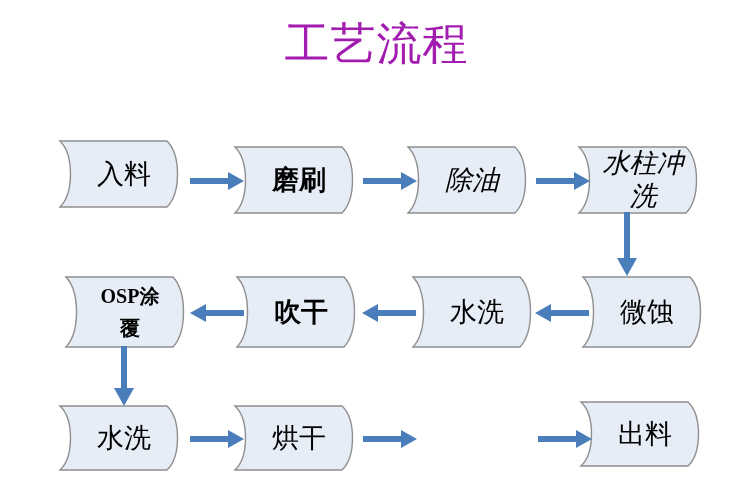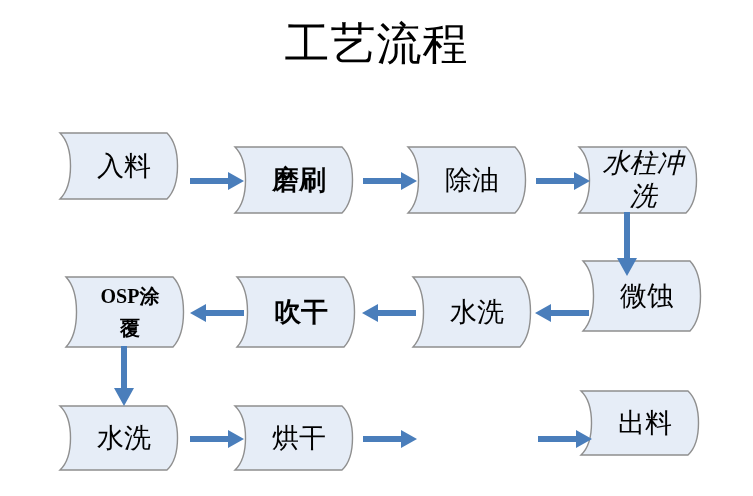--- a/index.html
+++ b/index.html
@@ -27,21 +27,21 @@
   #page-title {
     position: absolute;
     left: 0;
     top: 16px;
     width: 753px;
     text-align: center;
     font-family: "Liberation Serif", "DejaVu Serif", serif;
     font-size: 45px;
     line-height: 56px;
     letter-spacing: 1px;
-    color: #000000;
+    color: #a21caf;
     white-space: nowrap;
     user-select: none;
   }
 
   
   .node {
     position: absolute;
     box-sizing: border-box;
   }
   .node svg {
@@ -84,35 +84,35 @@
   }
   .arrow svg { display: block; }
 </style>
 </head>
 <body>
 
 <div id="canvas">
 
   <div id="page-title">工艺流程</div>
 
-  <div class="node" style="left:57px; top:131px; width:134px; height:70px;">
+  <div class="node" style="left:57px; top:139px; width:134px; height:70px;">
     <svg width="134" height="70" viewBox="0 0 134 70">
       <path d="M 3 2 L 110 2 C 124 16 124 54 110 68 L 3 68 C 17 54 17 16 3 2 Z" fill="#E6EDF7" stroke="#8F8F8F" stroke-width="1.4"></path>
     </svg>
     <div class="node-label">入料</div>
   </div>
 
   <div class="node" style="left:232px; top:145px; width:134px; height:70px;font-weight:bold;">
     <svg width="134" height="70" viewBox="0 0 134 70">
       <path d="M 3 2 L 110 2 C 124 16 124 54 110 68 L 3 68 C 17 54 17 16 3 2 Z" fill="#E6EDF7" stroke="#8F8F8F" stroke-width="1.4"></path>
     </svg>
     <div class="node-label">磨刷</div>
   </div>
 
-  <div class="node" style="left:405px; top:145px; width:134px; height:70px;">
+  <div class="node" style="left:405px; top:145px; width:134px; height:70px;font-style:italic;">
     <svg width="134" height="70" viewBox="0 0 134 70">
       <path d="M 3 2 L 110 2 C 124 16 124 54 110 68 L 3 68 C 17 54 17 16 3 2 Z" fill="#E6EDF7" stroke="#8F8F8F" stroke-width="1.4"></path>
     </svg>
     <div class="node-label">除油</div>
   </div>
 
   <div class="node two-line" style="left:576px; top:145px; width:134px; height:70px;font-style:italic;">
     <svg width="134" height="70" viewBox="0 0 134 70">
       <path d="M 3 2 L 110 2 C 124 16 124 54 110 68 L 3 68 C 17 54 17 16 3 2 Z" fill="#E6EDF7" stroke="#8F8F8F" stroke-width="1.4"></path>
     </svg>
@@ -135,21 +135,21 @@
     <div class="node-label">吹干</div>
   </div>
 
   <div class="node" style="left:410px; top:275px; width:134px; height:74px;">
     <svg width="134" height="74" viewBox="0 0 134 74">
       <path d="M 3 2 L 110 2 C 124 17 124 57 110 72 L 3 72 C 17 57 17 17 3 2 Z" fill="#E6EDF7" stroke="#8F8F8F" stroke-width="1.4"></path>
     </svg>
     <div class="node-label">水洗</div>
   </div>
 
-  <div class="node" style="left:580px; top:259px; width:134px; height:74px;">
+  <div class="node" style="left:580px; top:275px; width:134px; height:74px;">
     <svg width="134" height="74" viewBox="0 0 134 74">
       <path d="M 3 2 L 110 2 C 124 17 124 57 110 72 L 3 72 C 17 57 17 17 3 2 Z" fill="#E6EDF7" stroke="#8F8F8F" stroke-width="1.4"></path>
     </svg>
     <div class="node-label">微蚀</div>
   </div>
 
   <div class="node" style="left:57px; top:404px; width:134px; height:68px;">
     <svg width="134" height="68" viewBox="0 0 134 68">
       <path d="M 3 2 L 110 2 C 124 15 124 53 110 66 L 3 66 C 17 53 17 15 3 2 Z" fill="#E6EDF7" stroke="#8F8F8F" stroke-width="1.4"></path>
     </svg>
@@ -157,21 +157,21 @@
   </div>
 
   <div class="node" style="left:232px; top:404px; width:134px; height:68px;text-decoration:underline;">
     <svg width="134" height="68" viewBox="0 0 134 68">
       <path d="M 3 2 L 110 2 C 124 15 124 53 110 66 L 3 66 C 17 53 17 15 3 2 Z" fill="#E6EDF7" stroke="#8F8F8F" stroke-width="1.4"></path>
     </svg>
     <div class="node-label">烘干</div>
   </div>
 
 
-  <div class="node" style="left:578px; top:389px; width:134px; height:68px;">
+  <div class="node" style="left:578px; top:400px; width:134px; height:68px;">
     <svg width="134" height="68" viewBox="0 0 134 68">
       <path d="M 3 2 L 110 2 C 124 15 124 53 110 66 L 3 66 C 17 53 17 15 3 2 Z" fill="#E6EDF7" stroke="#8F8F8F" stroke-width="1.4"></path>
     </svg>
     <div class="node-label">出料</div>
   </div>
 
   <div class="arrow" style="left:190px; top:170px; width:56px; height:22px;">
     <svg width="56" height="22" viewBox="0 0 56 22">
       <path d="M 0 8 L 38 8 L 38 2 L 54 11 L 38 20 L 38 14 L 0 14 Z" fill="#4A7EBB"></path>
     </svg>

